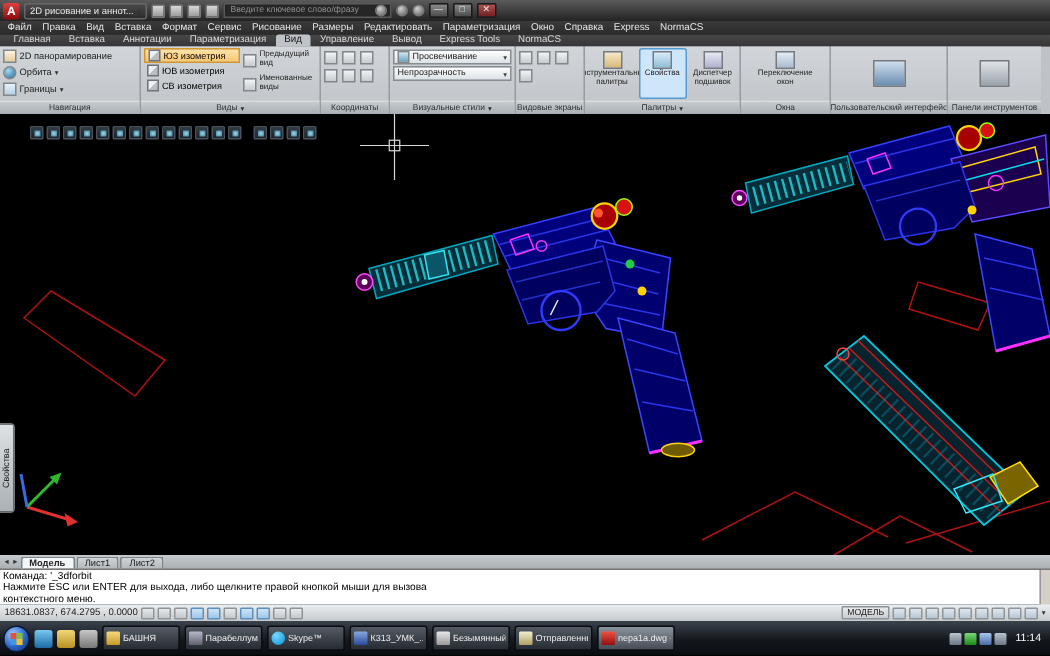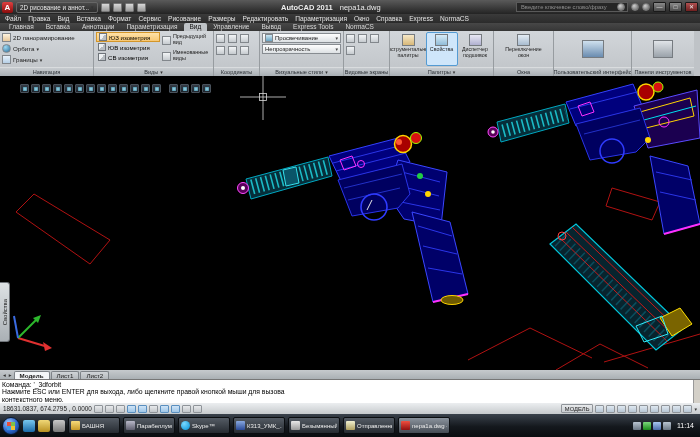--- a/index.html
+++ b/index.html
@@ -116,24 +116,20 @@
   <div class="titlebar">
     <span class="acad-logo">A</span>
     <span class="ws-switch">
       <span>2D рисование и аннот...</span>
       <span class="caret-s">▾</span>
     </span>
     <span class="qat-ic"></span>
     <span class="qat-ic"></span>
     <span class="qat-ic"></span>
     <span class="qat-ic"></span>
-    <span class="tb-title">
-      <b>AutoCAD 2011</b>
-      <span>nepa1a.dwg</span>
-    </span>
     <span class="ic-search-box">
       <input placeholder="Введите ключевое слово/фразу" style="">
       <span class="mini-round"></span>
     </span>
     <span class="mini-round"></span>
     <span class="mini-round"></span>
     <span class="winbtn">—</span>
     <span class="winbtn">□</span>
     <span class="winbtn close">✕</span>
   </div>

